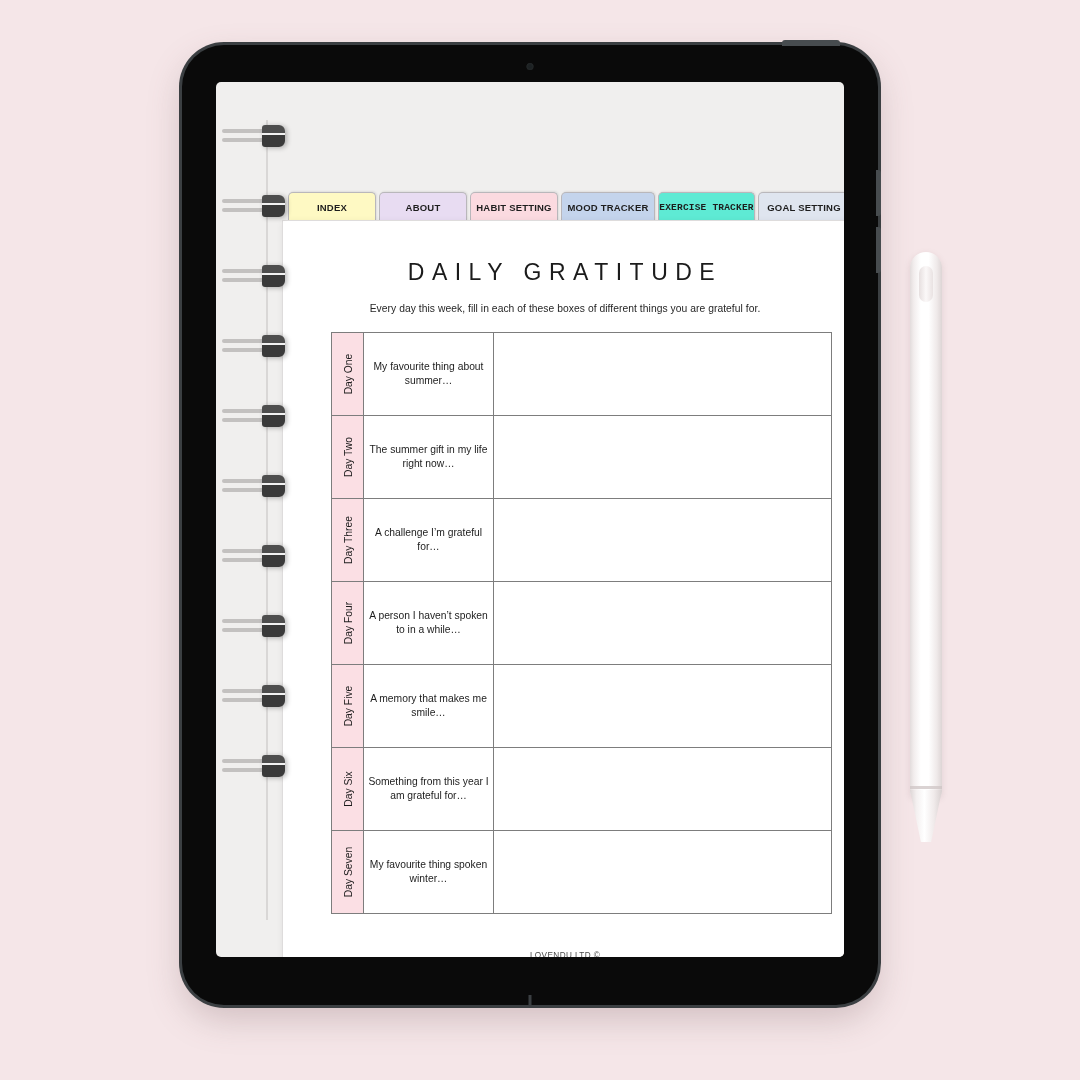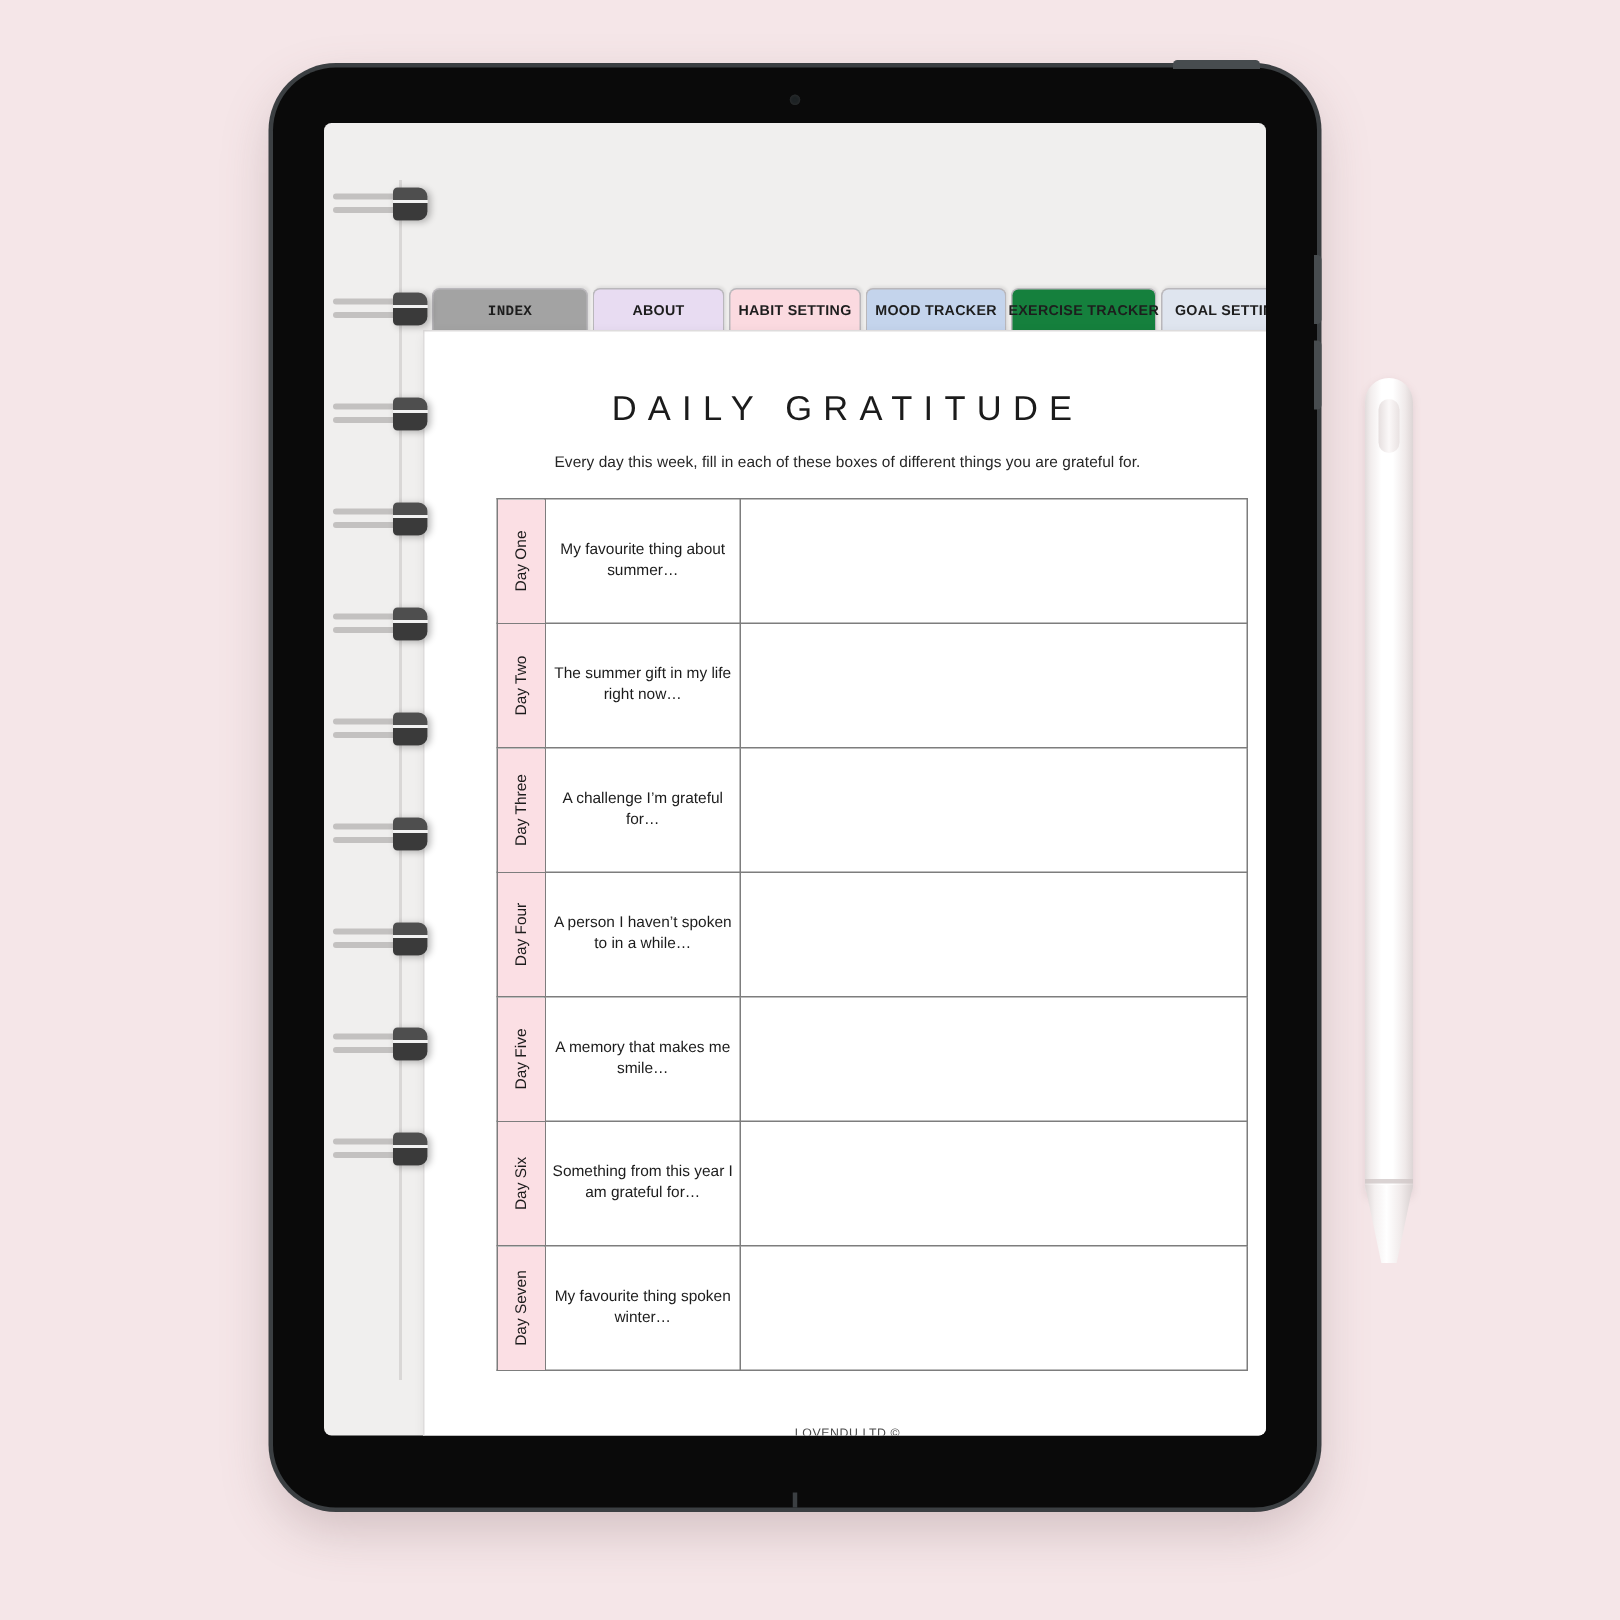--- a/index.html
+++ b/index.html
@@ -237,25 +237,25 @@
   <div class="tablet">
     <div class="tablet-cam"></div>
     <div class="top-btn"></div>
     <div class="vol-btn vol-1"></div>
     <div class="vol-btn vol-2"></div>
     <div class="bottom-seam"></div>
 
     <div class="screen">
 
       <div class="tabbar">
-          <div class="tab" style="background: #a3a3a3; width: 104px; font-family: Liberation Mono, monospace;">INDEX</div>
+          <div class="tab" style="background: #fef9c3; width: 88px;">INDEX</div>
           <div class="tab" style="background: rgb(232, 220, 242); width: 88px;">ABOUT</div>
           <div class="tab" style="background: rgb(251, 218, 224); width: 88px;">HABIT SETTING</div>
           <div class="tab" style="background: rgb(196, 212, 236); width: 94px;">MOOD TRACKER</div>
-          <div class="tab" style="background: #15803d; width: 97px;">EXERCISE TRACKER</div>
+          <div class="tab" style="background: #5eead4; width: 97px; font-family: Liberation Mono, monospace;">EXERCISE TRACKER</div>
           <div class="tab" style="background: rgb(223, 229, 239); width: 92px;">GOAL SETTING</div>
         </div>
 
       <div class="paper">
         <div class="page-title">DAILY GRATITUDE</div>
         <div class="page-sub">Every day this week, fill in each of these boxes of different things you are grateful for.</div>
 
         <table class="gtable">
           <tbody>
               <tr>

